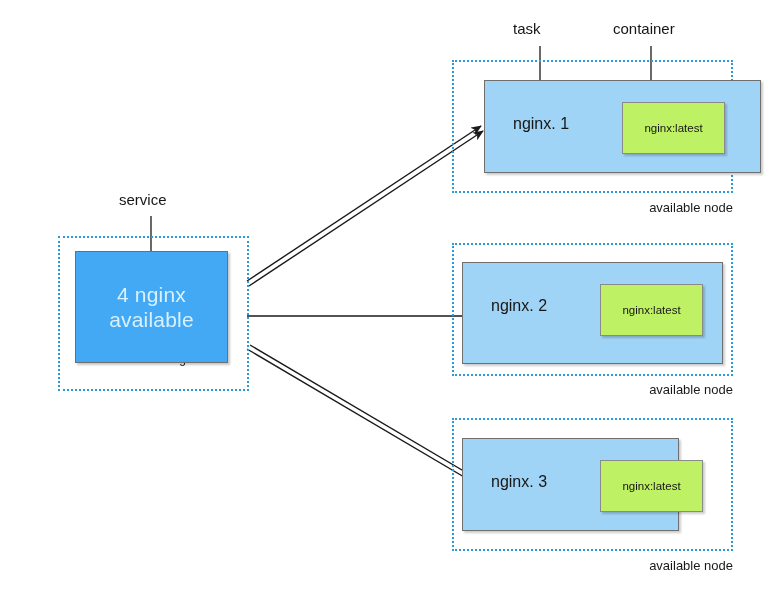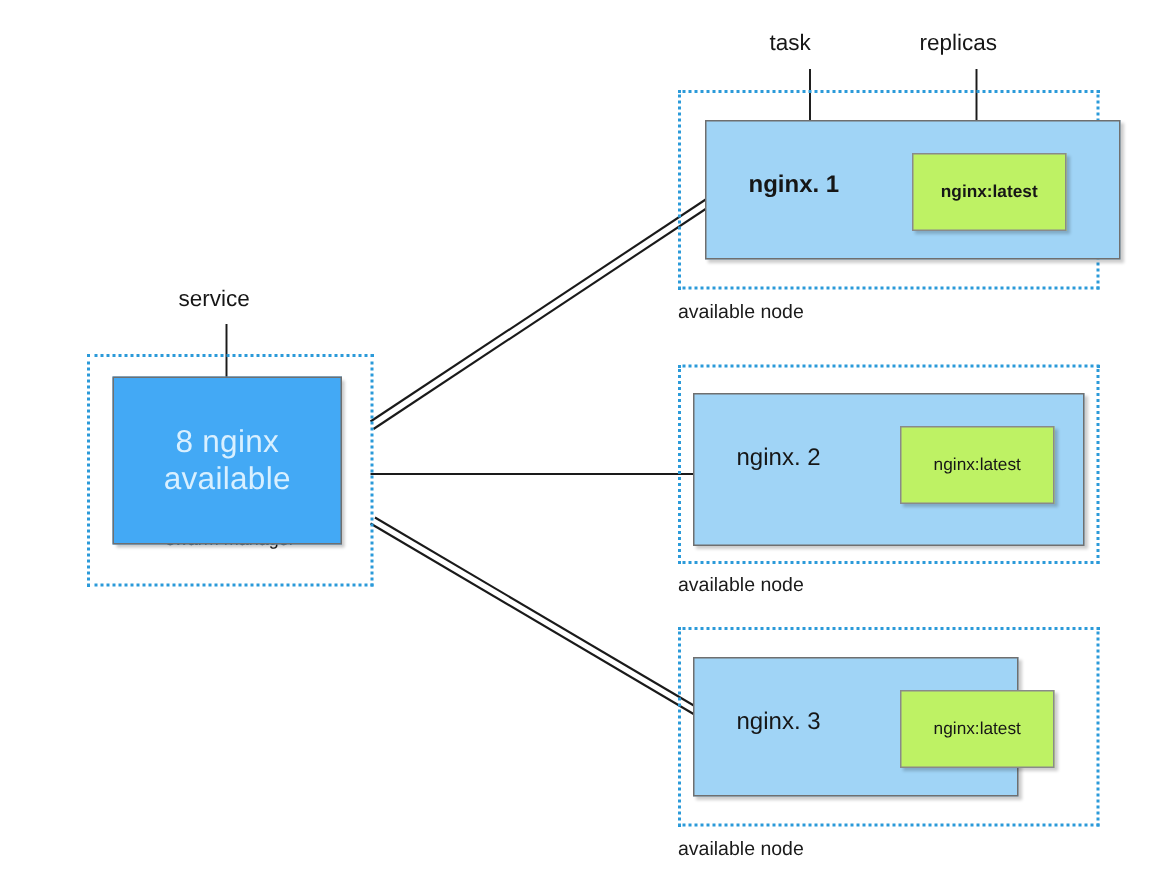--- a/index.html
+++ b/index.html
@@ -86,21 +86,21 @@
     align-items: center;
     justify-content: center;
   }
   .container-label {
     font-size: 11.5px;
     color: #161616;
     white-space: nowrap;
   }
   .node-caption {
     position: absolute;
-    text-align: left;
+    text-align: right;
     font-size: 13px;
     color: #1a1a1a;
     white-space: nowrap;
   }
 
   
   .callout {
     position: absolute;
     font-size: 15px;
     color: #161616;
@@ -134,36 +134,36 @@
     </g>
 
     <line x1="151" y1="216" x2="151" y2="287" stroke="#1a1a1a" stroke-width="1.3"></line>
 
     <line x1="540" y1="46" x2="540" y2="110" stroke="#1a1a1a" stroke-width="1.3"></line>
 
     <line x1="651" y1="46" x2="651" y2="96" stroke="#1a1a1a" stroke-width="1.3"></line>
   </svg>
 
   <div class="callout" style="left:513px; top:20px;">task</div>
-  <div class="callout" style="left:613px; top:20px;">replicas</div>
+  <div class="callout" style="left:613px; top:20px;">container</div>
   <div class="callout" style="left:119px; top:191px;">service</div>
 
   <div class="dotted-box" style="left:58px; top:236px; width:191px; height:155px;">
     <div class="swarm-caption" style="left:0; top:114px;">swarm manager</div>
   </div>
 
   <div class="service-box" style="left:75px; top:251px; width:153px; height:112px;">
     <div class="service-label">
-      <span>8 nginx</span><br>
+      <span>4 nginx</span><br>
       <span>available</span>
     </div>
   </div>
 
   <div class="dotted-box" style="left:452px; top:60px; width:281px; height:133px;"></div>
-  <div class="node-box" style="left:470px; top:80px; width:277px; height:93px;font-weight:bold;">
+  <div class="node-box" style="left:484px; top:80px; width:277px; height:93px;">
     <div class="task-label" style="left:28px; top:34px;">nginx. 1</div>
     <div class="container-box" style="left:137px; top:21px; width:103px; height:52px;">
       <span class="container-label">nginx:latest</span>
     </div>
   </div>
   <div class="node-caption" style="left:452px; top:200px; width:281px;">available node</div>
 
   <div class="dotted-box" style="left:452px; top:243px; width:281px; height:133px;"></div>
   <div class="node-box" style="left:462px; top:262px; width:261px; height:102px;">
     <div class="task-label" style="left:28px; top:34px;">nginx. 2</div>

